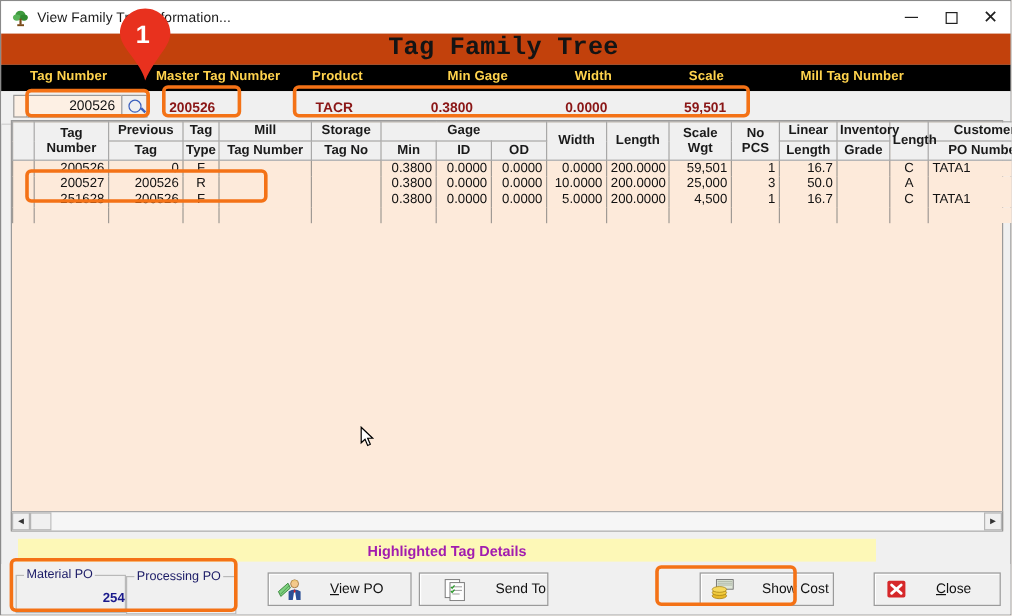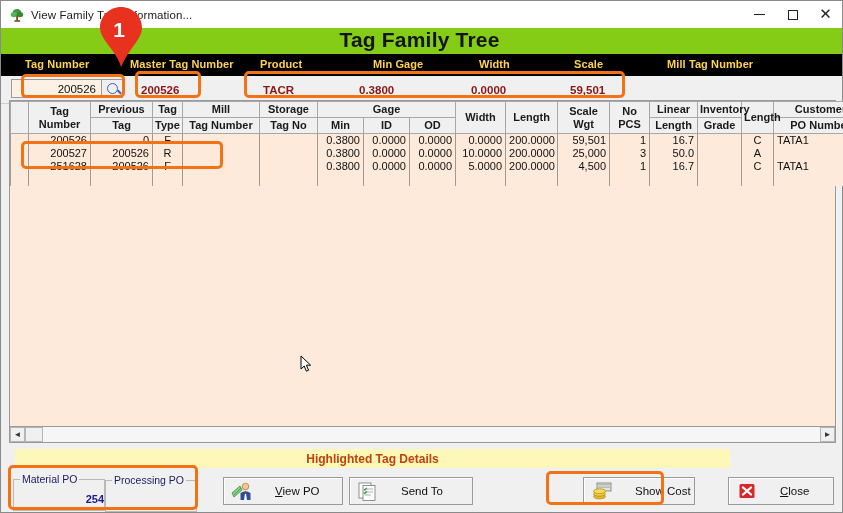--- a/index.html
+++ b/index.html
@@ -29,22 +29,22 @@
   .tb-btn{
     width:33px;height:27px;display:flex;align-items:center;justify-content:center;
     color:#202020;font-size:12px;
   }
   .glyph-min{display:block;width:11px;height:1px;background:#202020;}
   .glyph-max{display:block;width:10px;height:10px;border:1px solid #202020;box-sizing:border-box;}
   .glyph-close{font-size:15px;line-height:1;font-family:"DejaVu Sans",sans-serif;}
 
   
   .headerband{
-    height:26px;background:#84cc16;display:flex;align-items:center;
-    justify-content:center;position:relative;
+    height:26px;background:#c2410c;display:flex;align-items:center;
+    justify-content:center;position:relative;font-family:Liberation Mono, monospace;
   }
   .headerband .htitle{
     font-size:21px;font-weight:bold;color:#141414;letter-spacing:.2px;
     position:relative;left:-2px;top:-1px;
   }
 
   
   .blackbar{
     height:22px;background:#000000;position:relative;
   }
@@ -130,21 +130,21 @@
     box-sizing:border-box;
   }
   .hs-track{flex:1;height:15px;background:#f6f6f6;}
   .hs-right{margin-left:auto;}
 
   
   .htd{
     position:absolute;left:14px;top:448px;width:715px;height:19px;
     background:#fdf8b7;display:flex;align-items:center;justify-content:center;
   }
-  .htd span{font-size:12px;font-weight:bold;color:#c2410c;}
+  .htd span{font-size:12px;font-weight:bold;color:#a21caf;}
 
   
   .bottom{
     position:absolute;left:0;top:469px;width:841px;height:42px;background:#f0f0f0;
   }
   .group{
     position:absolute;border:1px solid #b9b9b9;box-sizing:border-box;
     background:#f0f0f0;
   }
   .group .glabel{
@@ -415,21 +415,21 @@
           <circle cx="14.5" cy="5.5" r="3.3" fill="#f4c98c" stroke="#8a6230" stroke-width=".6"></circle>
           <path d="M11.5 4 Q14.5 0.5 17.6 4 Q15 2.6 11.5 4Z" fill="#e8c36a"></path>
           <path d="M9.5 19 L9.5 12 Q14.5 8.5 19.5 12 L19.5 19 Z" fill="#2c4f96"></path>
           <path d="M14.5 9.4 L13 19 L16 19 Z" fill="#ffffff"></path>
           <path d="M14.5 9.6 L13.6 12 L14.5 13.2 L15.4 12 Z" fill="#c22"></path>
         </svg>
       </span>
       <span class="blabel"><u>V</u>iew PO</span>
     </div>
 
-    <div class="btn" style="left:348px;top:7px;width:124px;height:28px;">
+    <div class="btn" style="left:348px;top:7px;width:108px;height:28px;padding-left:12px;">
       <span class="bicon">
         <svg width="22" height="20" viewBox="0 0 22 20">
           <rect x="2" y="2" width="12" height="15" fill="#ffffff" stroke="#777" stroke-width=".8"></rect>
           <rect x="6" y="4.5" width="12" height="15" fill="#fdfdfd" stroke="#777" stroke-width=".8"></rect>
           <path d="M8 8 h8 M8 11 h8 M8 14 h6" stroke="#999" stroke-width=".8"></path>
           <path d="M6.8 8 l1 1.2 l2-2.4" stroke="#2e9b2e" stroke-width="1.1" fill="none"></path>
           <path d="M6.8 11.5 l1 1.2 l2-2.4" stroke="#2e9b2e" stroke-width="1.1" fill="none"></path>
         </svg>
       </span>
       <span class="blabel">Send To</span>

